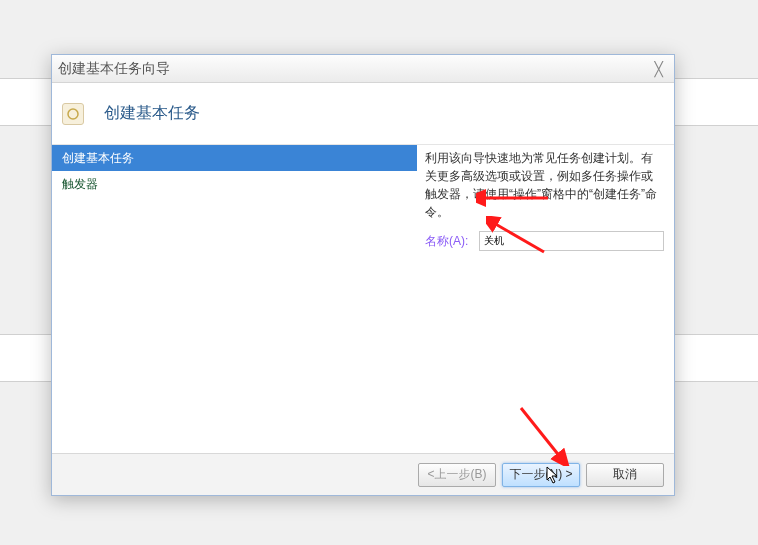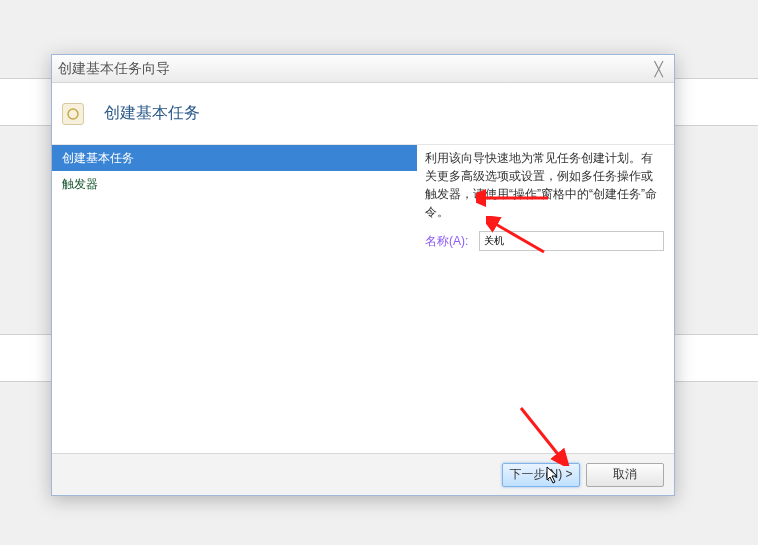--- a/index.html
+++ b/index.html
@@ -192,20 +192,21 @@
     <div class="content">
       <div class="desc">利用该向导快速地为常见任务创建计划。有关更多高级选项或设置，例如多任务操作或触发器，请使用“操作”窗格中的“创建任务”命令。</div>
       <div class="form-row">
         <label>名称(A):</label>
         <input type="text" value="关机" style="">
       </div>
     </div>
   </div>
 
   <div class="button-bar">
+    <button class="btn" disabled="">&lt;上一步(B)</button>
     <button class="btn primary">下一步(N) &gt;</button>
     <button class="btn">取消</button>
   </div>
 </div>
 
 <svg class="arrow" style="left:476px; top:189px" width="74" height="18" viewBox="0 0 74 18">
   <defs>
       <marker id="ah1" markerWidth="8" markerHeight="8" refX="2" refY="3" orient="auto">
         <path d="M0,0 L0,6 L7,3 z" fill="#ff1a1a"></path>
       </marker>

